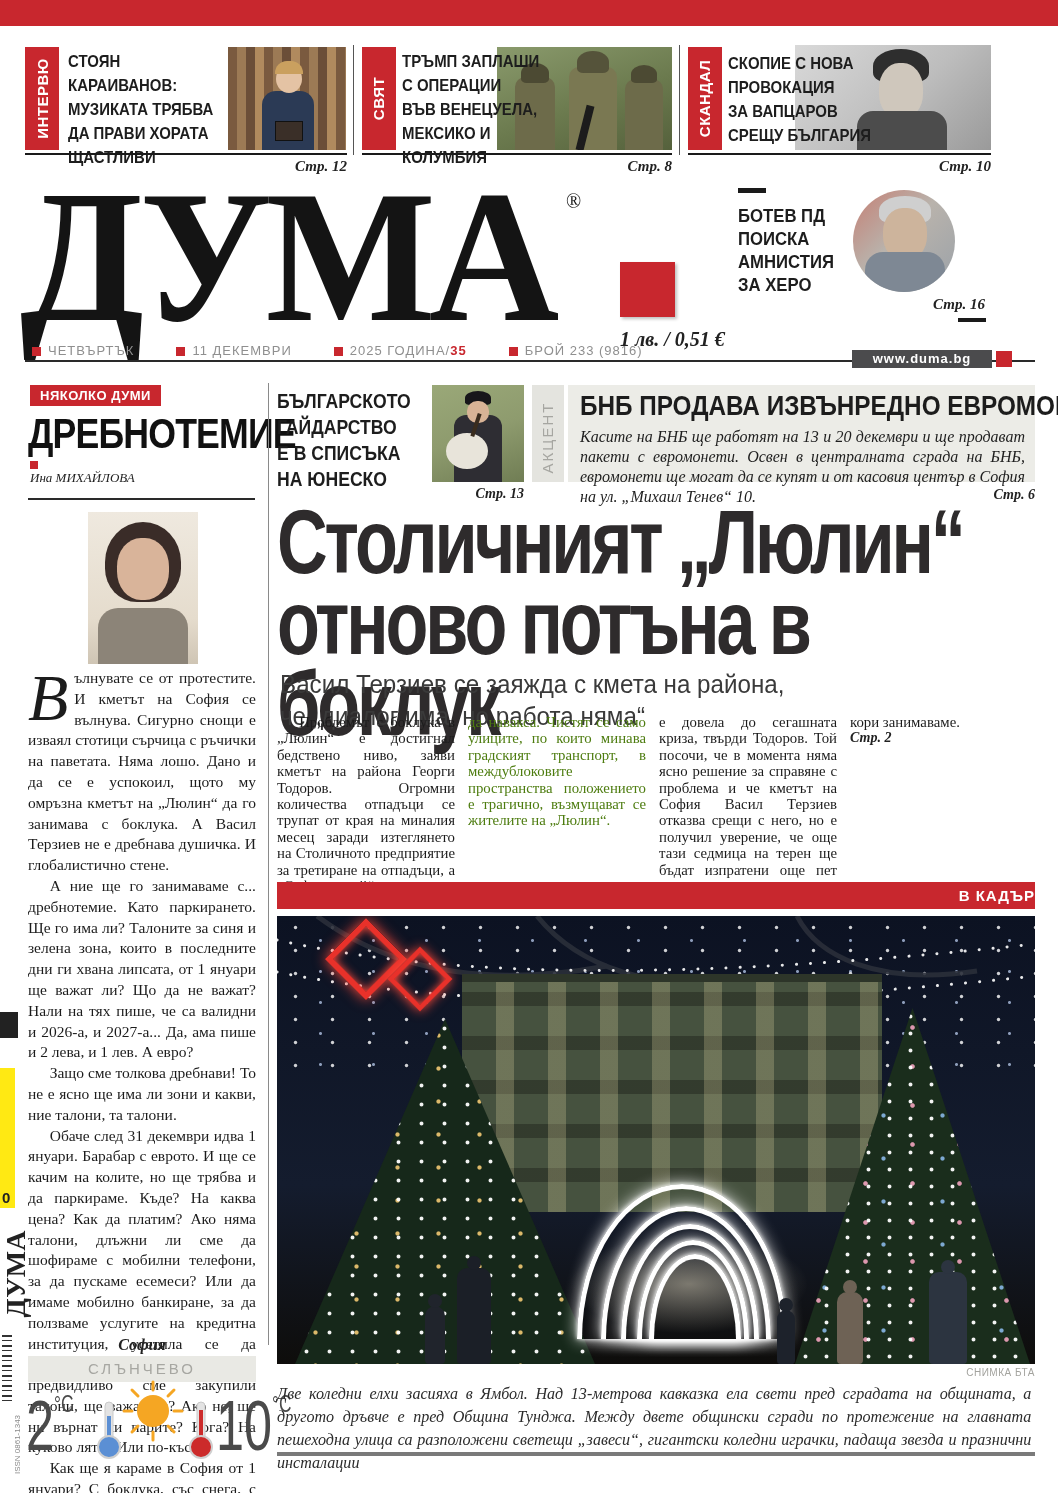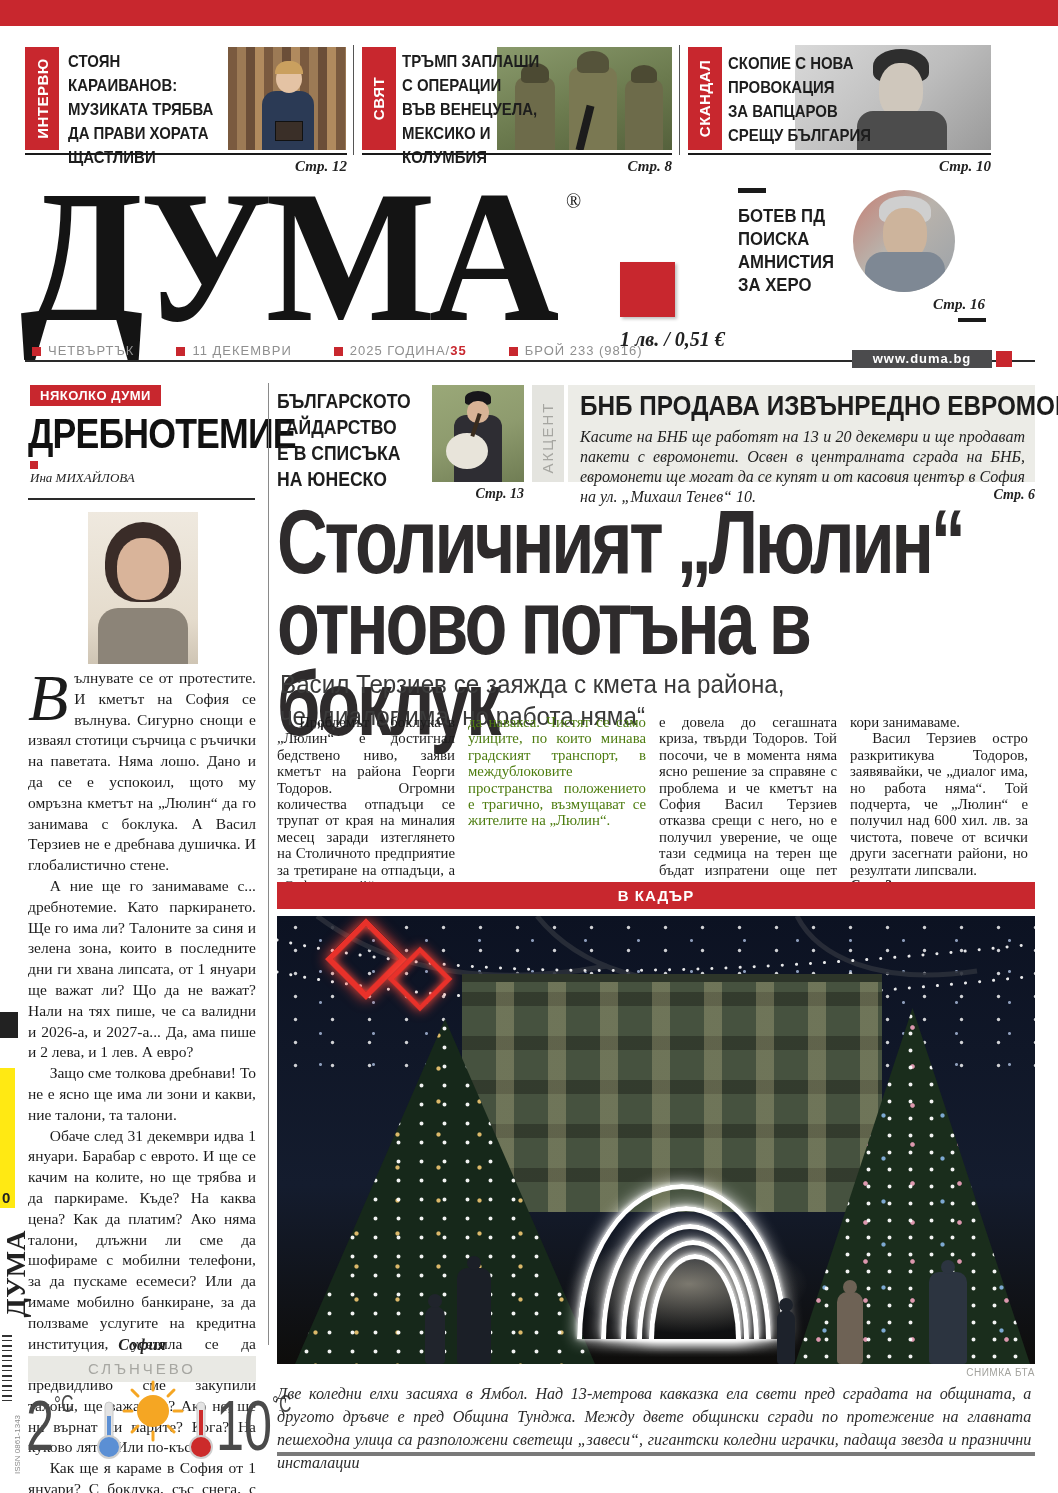--- a/index.html
+++ b/index.html
@@ -222,25 +222,24 @@
     <p>Проблемът с боклука в „Люлин“ е достигнал бедствено ниво, заяви кметът на района Георги Тодоров. Огромни количества отпадъци се трупат от края на миналия месец заради изтеглянето на Столичното предприятие за третиране на отпадъци, а „Софекострой“ се опитва</p>
   </div>
   <div class="abs acol" style="left:468px;top:714px;width:178px;font-size:14.8px;line-height:16.4px;color:#4d7c0f;">
     <p class="noind">да навакса. Чистят се само улиците, по които минава градският транспорт, в междублоковите пространства положението е трагично, възмущават се жителите на „Люлин“.</p>
   </div>
   <div class="abs acol" style="left:659px;top:714px;width:178px;font-size:14.8px;line-height:16.4px;color:#1c1c1c;">
     <p class="noind">е довела до сегашната криза, твърди Тодоров. Той посочи, че в момента няма ясно решение за справяне с проблема и че кметът на София Васил Терзиев отказва срещи с него, но е получил уверение, че още тази седмица на терен ще бъдат изпратени още пет камиона, за да се ус-</p>
   </div>
   <div class="abs acol" style="left:850px;top:714px;width:178px;font-size:14.8px;line-height:16.4px;color:#1c1c1c;">
     <p class="noind">кори занимаваме.</p>
-    <p>Васил Терзиев остро разкритикува Тодоров, заявявайки, че „диалог има, но работа няма“. Той подчерта, че „Люлин“ е получил над 600 хил. лв. за чистота, повече от всички други засегнати райони, но резултати липсвали.</p>
     <p class="noind pageref" style="font-size:14px;">Стр. 2</p>
   </div>
 
-  <div class="abs redbox sans" style="left:277px;top:882px;width:758px;height:27px;color:#fff;font-weight:bold;font-size:15px;letter-spacing:1px;text-align:center;line-height:27px;">
+  <div class="abs redbox sans" style="left:277px;top:882px;width:758px;height:27px;color:#fff;font-weight:bold;font-size:15px;letter-spacing:1px;text-align:right;line-height:27px;">
     <span>В КАДЪР</span>
   </div>
 
   <div class="abs" style="left:277px;top:916px;width:758px;height:448px;overflow:hidden;background:linear-gradient(180deg,#0c1222 0%,#141c2e 60%,#0e0d0b 100%);">
     <div class="abs" style="left:0;top:0;width:758px;height:170px;opacity:.85;background-image:radial-gradient(circle,rgba(255,255,255,.95) 1.2px,transparent 2.2px),radial-gradient(circle,rgba(200,220,255,.8) 1px,transparent 2px);background-size:37px 23px,53px 31px;background-position:0 0,17px 9px;"></div>
     <svg class="abs" style="left:0;top:0;" width="758" height="180" viewBox="0 0 758 180">
       <g stroke="#2a2f3a" stroke-width="5" fill="none" opacity=".9">
         <path d="M40,0 C120,60 220,70 330,50"></path>
         <path d="M260,0 C300,50 380,80 470,60"></path>
         <path d="M520,0 C540,40 600,70 700,55"></path>

